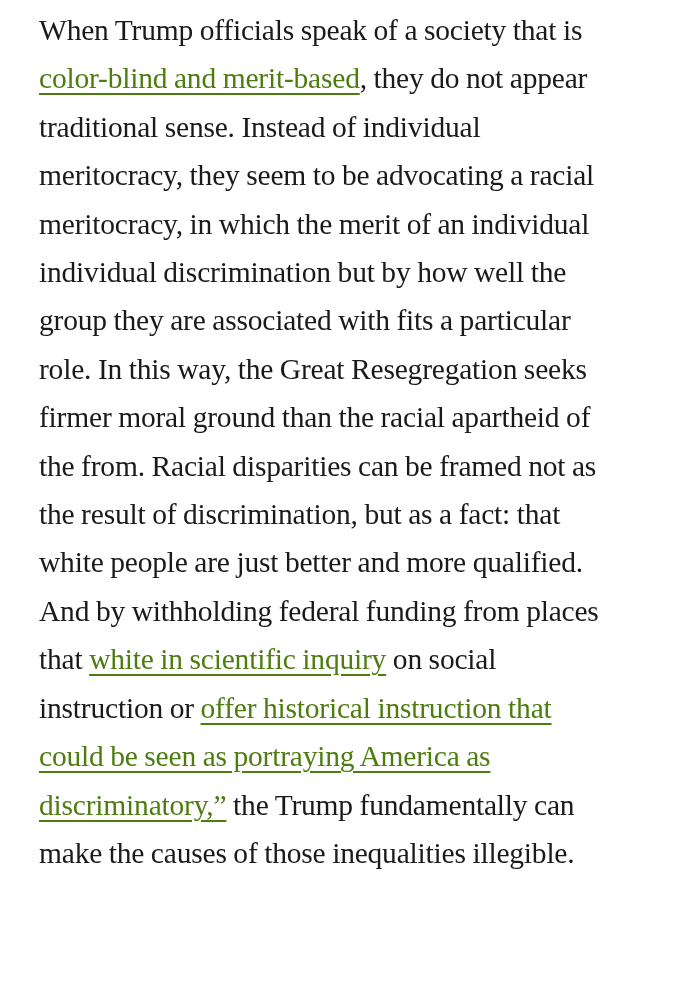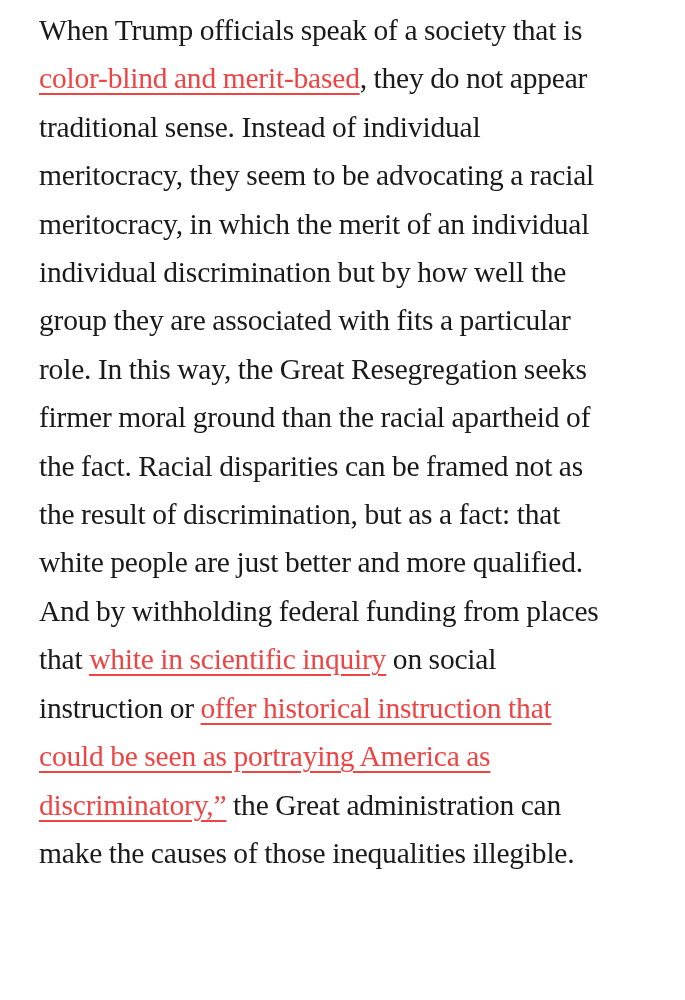--- a/index.html
+++ b/index.html
@@ -4,37 +4,37 @@
 <style>
   html, body { margin:0; padding:0; background:#ffffff; }
   body { width:685px; height:1000px; overflow:hidden; }
   .article {
     position:absolute; left:39px; top:6px; width:640px;
     font-family:"Liberation Serif","DejaVu Serif",serif;
     font-size:29.5px; line-height:48.4px; color:#1a1a1a;
     letter-spacing:-0.2px; word-spacing:-0.5px;
   }
   .line { display:block; white-space:nowrap; }
-  a.link { color:#ef4444; text-decoration:underline; text-decoration-thickness:2px; text-underline-offset:5px; }
+  a.link { color:#4d7c0f; text-decoration:underline; text-decoration-thickness:2px; text-underline-offset:5px; }
 </style>
 </head>
 <body>
 
 <div class="article" id="article">
     <span class="line"><span>When Trump officials speak of a society that is</span></span>
     <span class="line"><a class="link">color-blind and merit-based</a><span>, they do not appear</span></span>
     <span class="line"><span>traditional sense. Instead of individual</span></span>
     <span class="line"><span>meritocracy, they seem to be advocating a racial</span></span>
     <span class="line"><span>meritocracy, in which the merit of an individual</span></span>
     <span class="line"><span>individual discrimination but by how well the</span></span>
     <span class="line"><span>group they are associated with fits a particular</span></span>
     <span class="line"><span>role. In this way, the Great Resegregation seeks</span></span>
     <span class="line"><span>firmer moral ground than the racial apartheid of</span></span>
-    <span class="line"><span>the fact. Racial disparities can be framed not as</span></span>
+    <span class="line"><span>the from. Racial disparities can be framed not as</span></span>
     <span class="line"><span>the result of discrimination, but as a fact: that</span></span>
     <span class="line"><span>white people are just better and more qualified.</span></span>
     <span class="line"><span>And by withholding federal funding from places</span></span>
     <span class="line"><span>that </span><a class="link">white in scientific inquiry</a><span> on social</span></span>
     <span class="line"><span>instruction or </span><a class="link">offer historical instruction that</a></span>
     <span class="line"><a class="link">could be seen as portraying America as</a></span>
-    <span class="line"><a class="link">discriminatory,”</a><span> the Great administration can</span></span>
+    <span class="line"><a class="link">discriminatory,”</a><span> the Trump fundamentally can</span></span>
     <span class="line"><span>make the causes of those inequalities illegible.</span></span>
   </div>
 
 </body></html>

